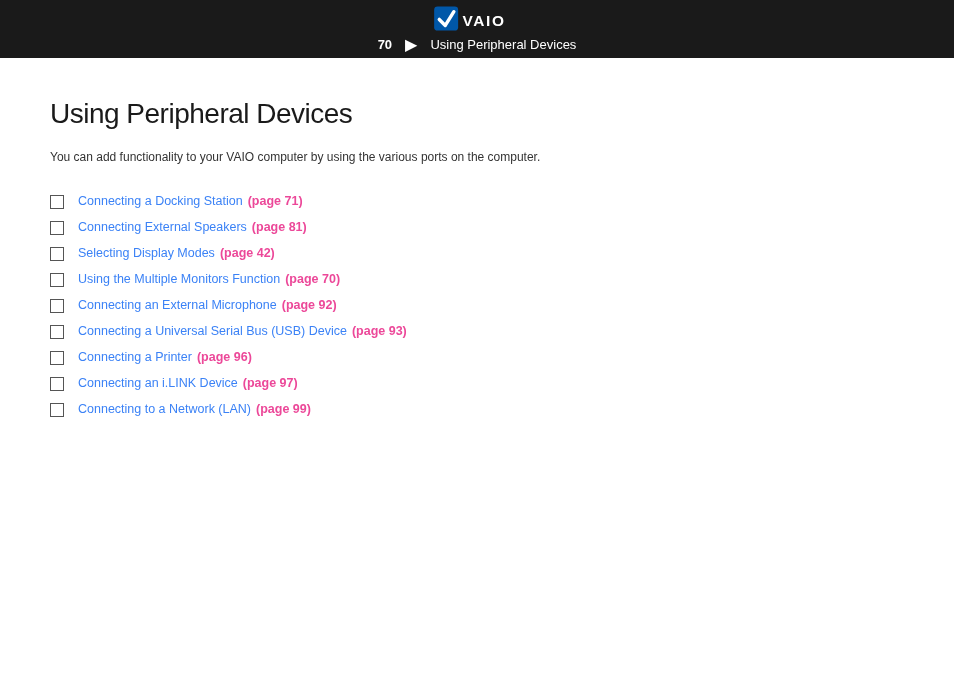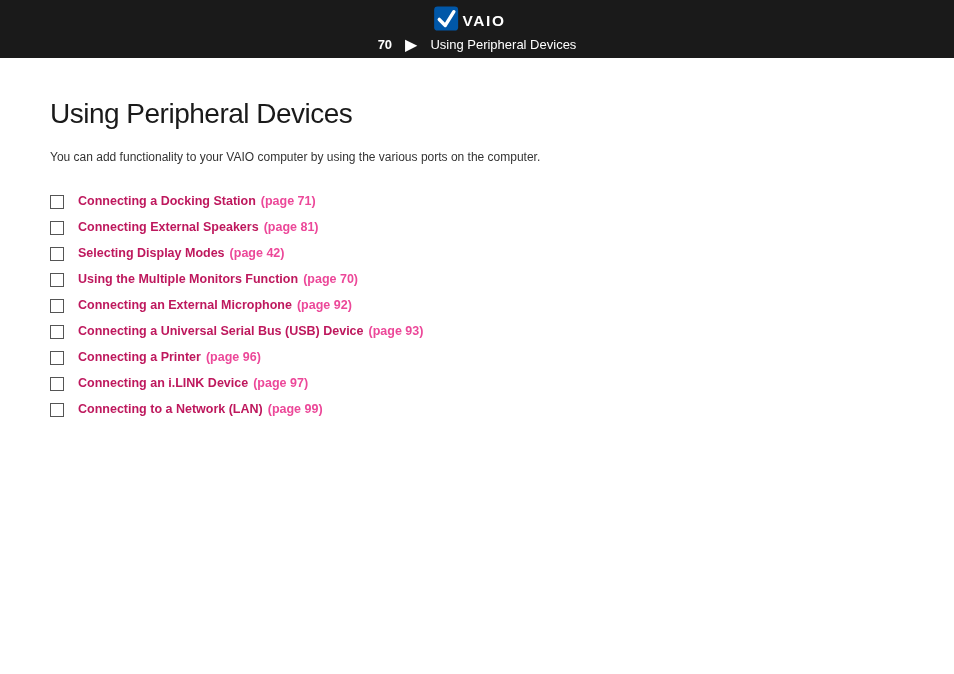--- a/index.html
+++ b/index.html
@@ -96,22 +96,22 @@
       width: 14px;
       height: 14px;
       border: 1.5px solid #555555;
       display: inline-block;
       margin-right: 14px;
       margin-top: 1px;
       flex-shrink: 0;
     }
 
     .item-label {
-      font-weight: bold;
-      color: #be185d;
+      font-weight: normal;
+      color: #3b82f6;
     }
 
     .item-link {
       color: #ec4899;
       font-weight: bold;
       margin-left: 5px;
       text-decoration: none;
     }
   </style>
 </head>

